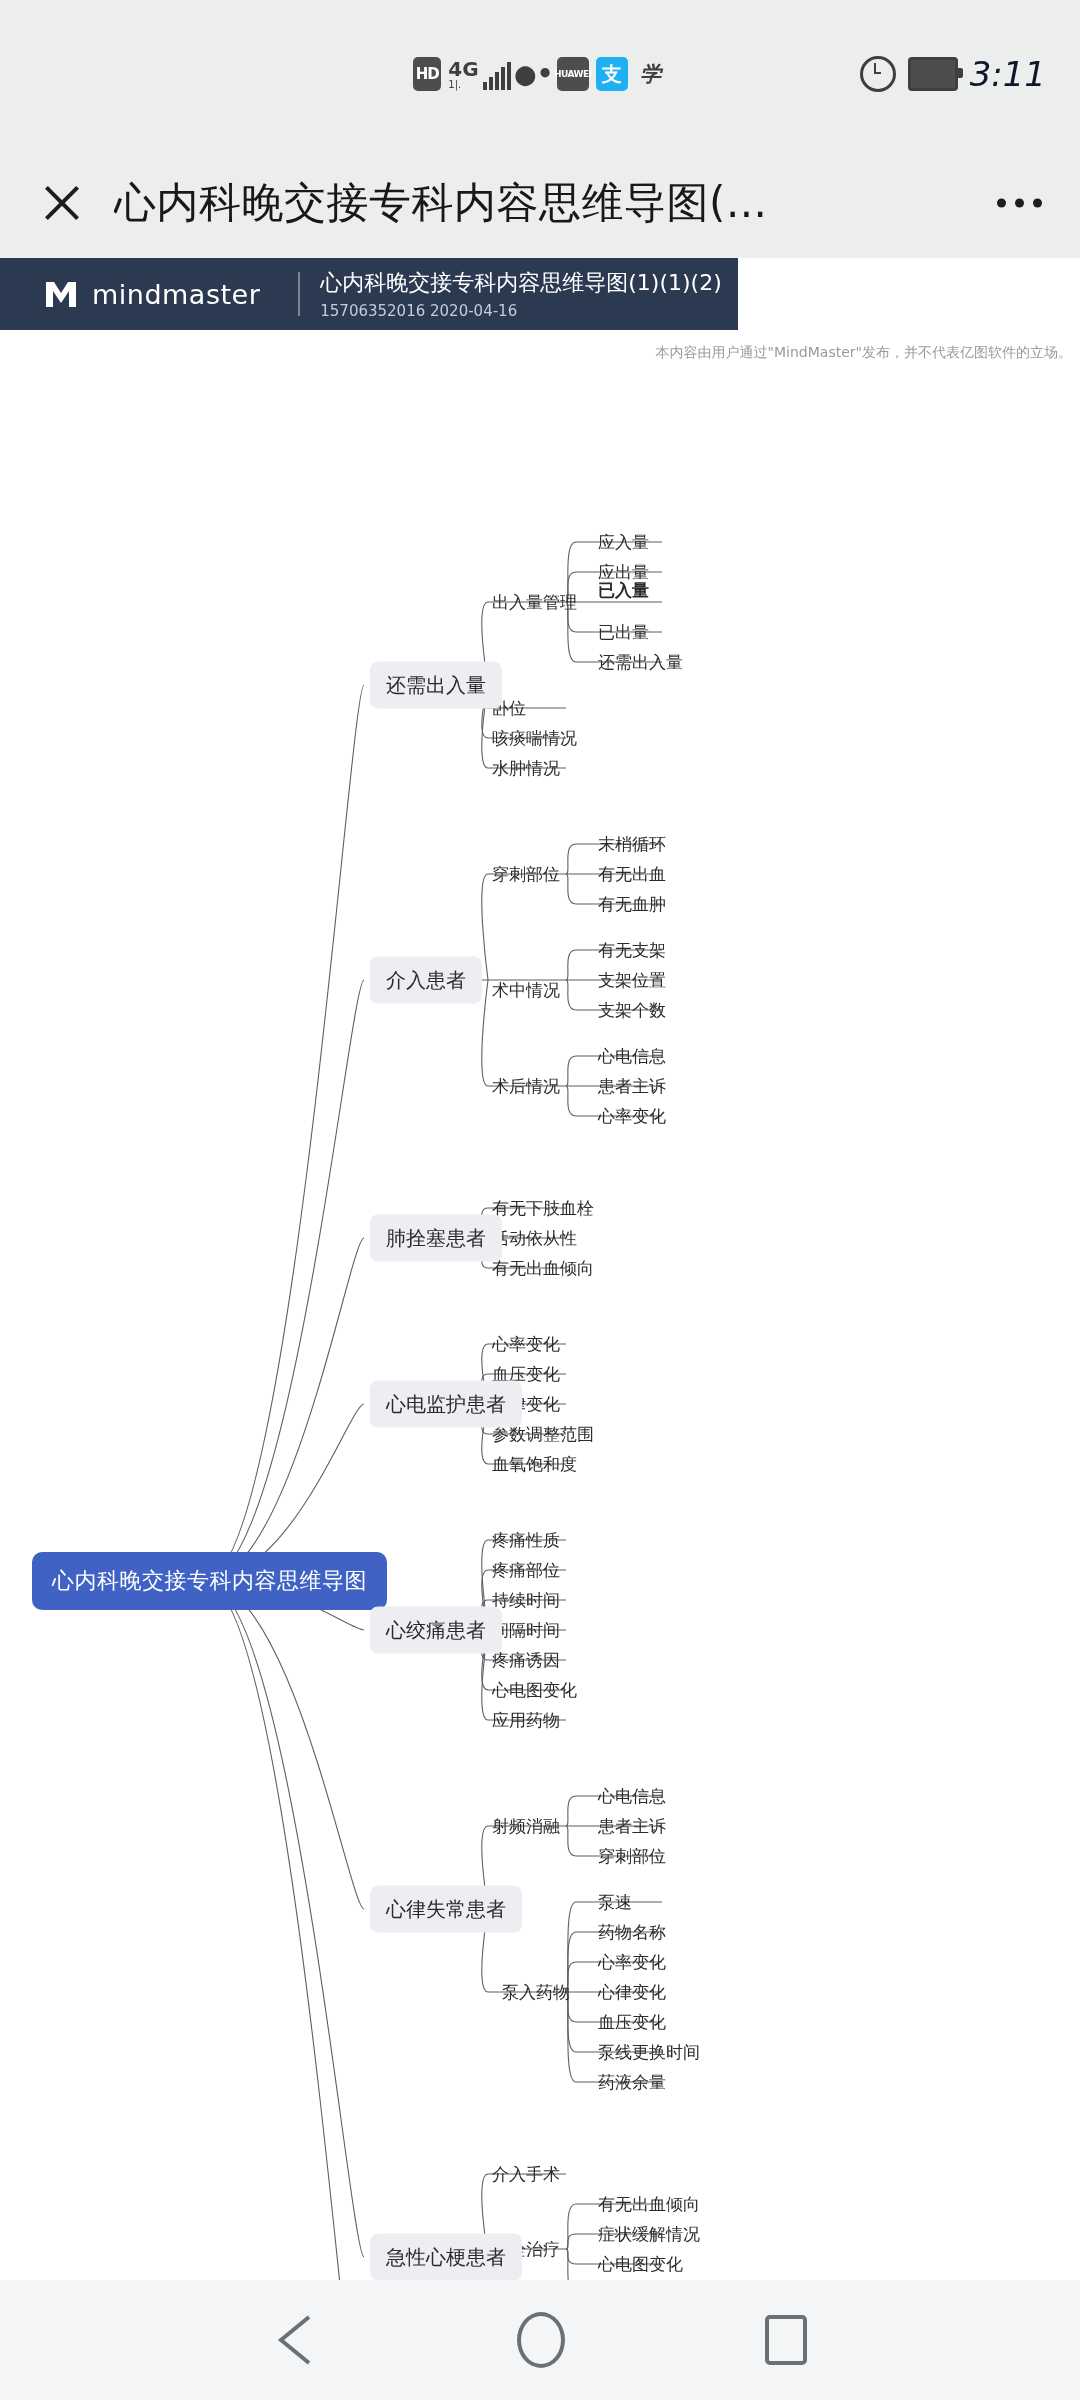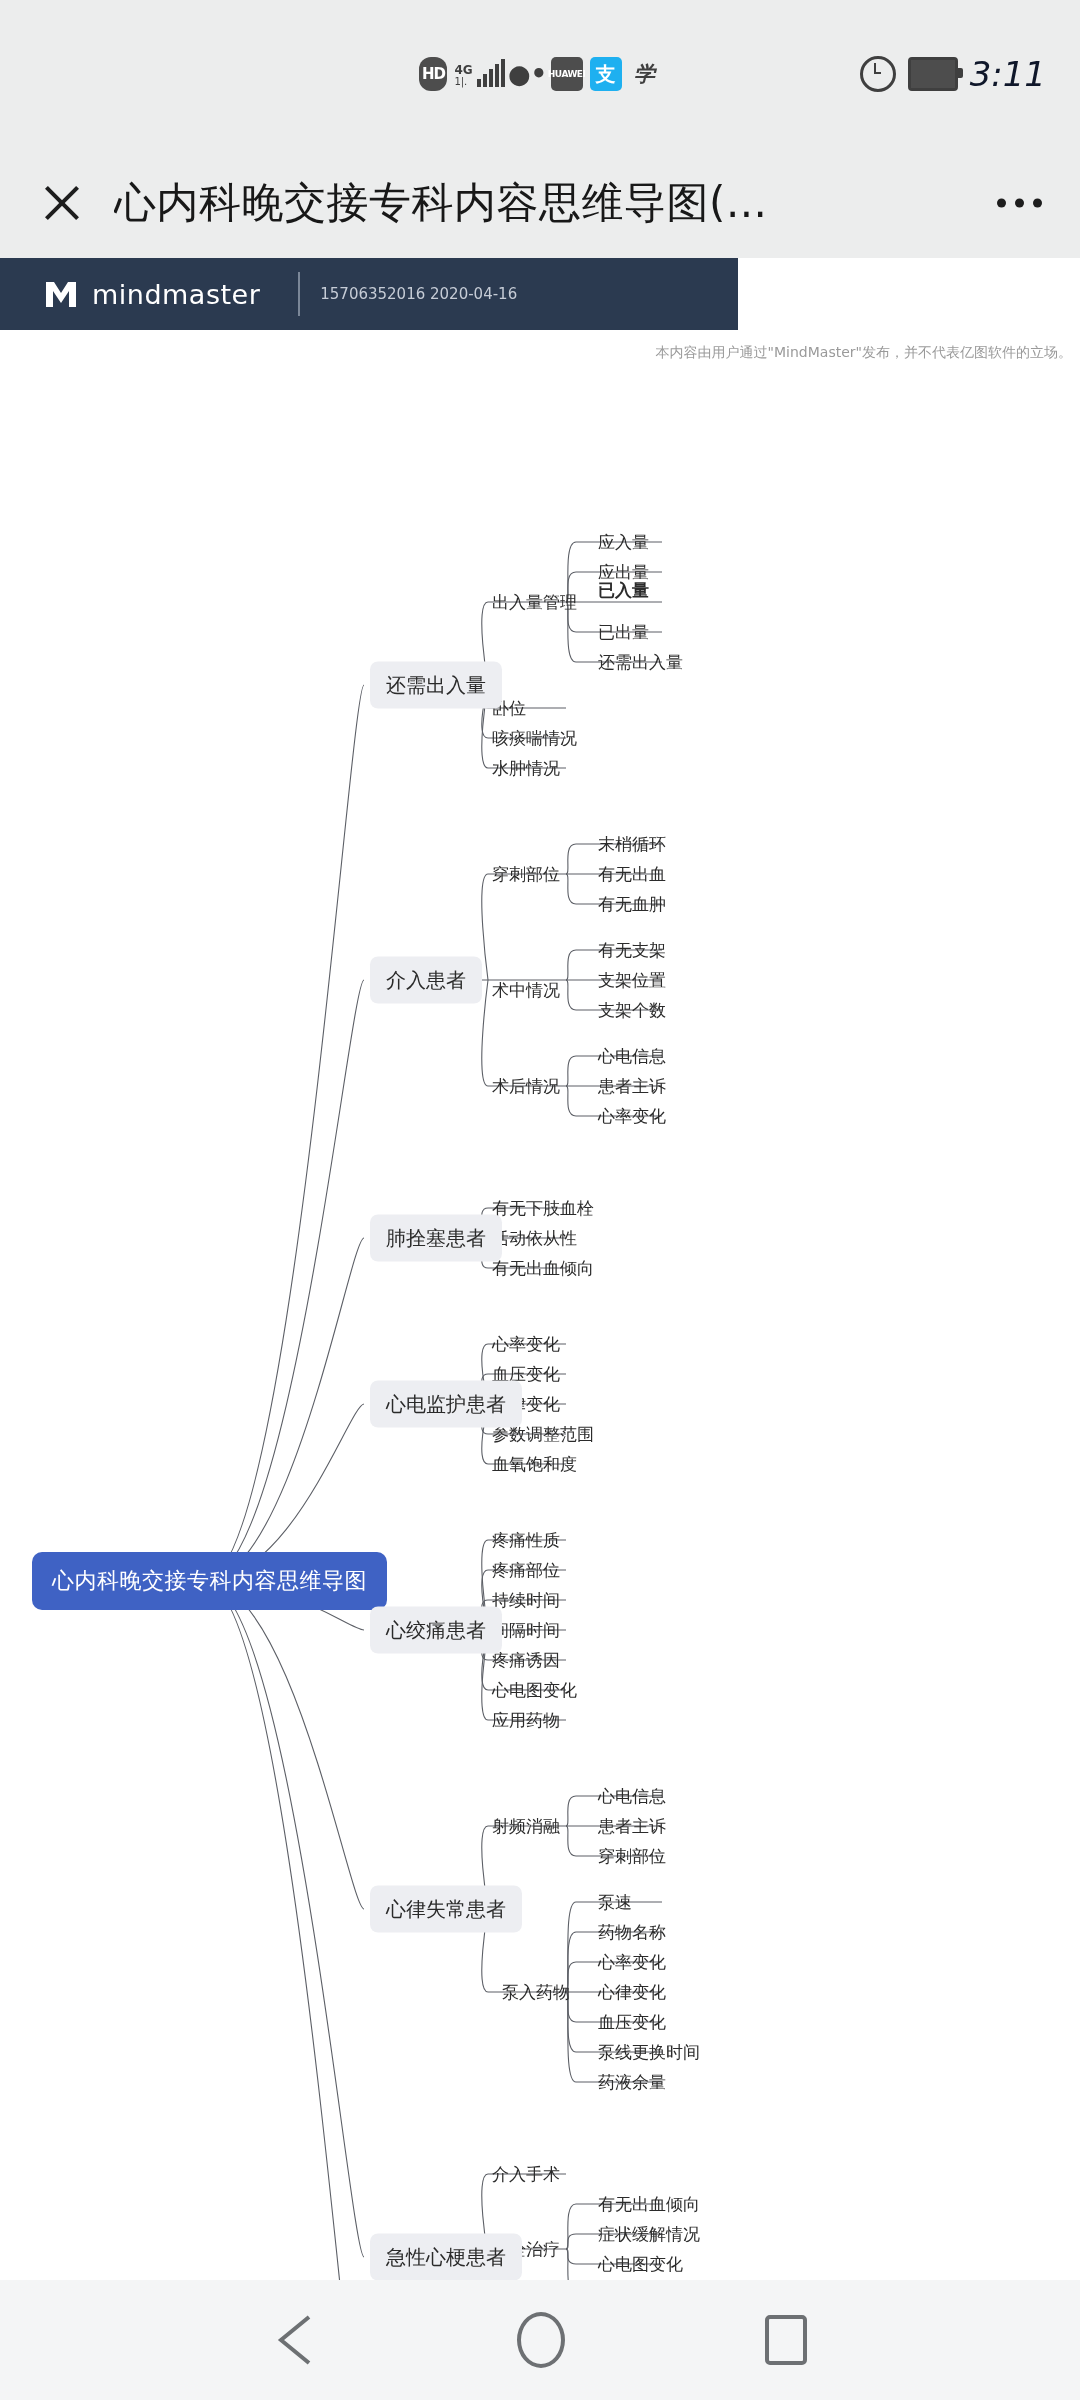--- a/index.html
+++ b/index.html
@@ -14,26 +14,26 @@
   
   .statusbar{
     position:absolute;left:0;top:0;width:1080px;height:148px;
     background:#eceded;
     display:flex;align-items:center;justify-content:center;
   }
   .sb-center{display:flex;align-items:center;gap:7px;}
   .sb-right{position:absolute;right:34px;top:50%;transform:translateY(-50%);
     display:flex;align-items:center;gap:12px;}
   .hd-badge{
-    width:28px;height:34px;border-radius:12px;background:#4d4d4d;color:#ffffff;
+    width:28px;height:34px;border-radius:5px;background:#4d4d4d;color:#ffffff;
     font-size:15px;font-weight:bold;display:flex;align-items:center;justify-content:center;
     letter-spacing:-1px;
   }
   .netgrp{display:flex;flex-direction:column;align-items:flex-start;line-height:1;}
-  .net4g{font-size:12px;font-weight:bold;color:#3f3f3f;}
+  .net4g{font-size:20px;font-weight:bold;color:#3f3f3f;}
   .netsub{font-size:10px;color:#3f3f3f;margin-top:1px;}
   .bars{display:flex;align-items:flex-end;gap:2px;height:26px;margin-left:1px;}
   .bars i{display:block;width:4px;background:#3f3f3f;}
   .bars i:nth-child(1){height:8px}
   .bars i:nth-child(2){height:13px}
   .bars i:nth-child(3){height:18px}
   .bars i:nth-child(4){height:23px}
   .bars i:nth-child(5){height:28px}
   .signalwrap{display:flex;align-items:flex-end;gap:3px;}
   .appicon{
@@ -175,20 +175,21 @@
     <div class="mm-logo">
       <span class="mm-mark">
         <svg width="34" height="30" viewBox="0 0 34 30">
           <path d="M2 28 L2 3 L10 3 L17 14 L24 3 L32 3 L32 28 L25 28 L25 12 L17 24 L9 12 L9 28 Z" fill="#ffffff"></path>
         </svg>
       </span>
       <span class="mm-name">mindmaster</span>
     </div>
     <div class="mm-sep"></div>
     <div class="mm-texts">
+      <span class="mm-doctitle">心内科晚交接专科内容思维导图(1)(1)(2)</span>
       <span class="mm-meta">15706352016 2020-04-16</span>
     </div>
   </div>
 
   <div class="disclaimer">本内容由用户通过"MindMaster"发布，并不代表亿图软件的立场。</div>
 
   <div class="map">
     <svg id="mm-lines" width="1080" height="2022">
         <path d="M204,1323 C292,1323 350,427 364,427 L364,427" fill="none" stroke="#5c5f66" stroke-width="1.1"></path>
         <path d="M204,1323 C292,1323 350,722 364,722 L364,722" fill="none" stroke="#5c5f66" stroke-width="1.1"></path>

